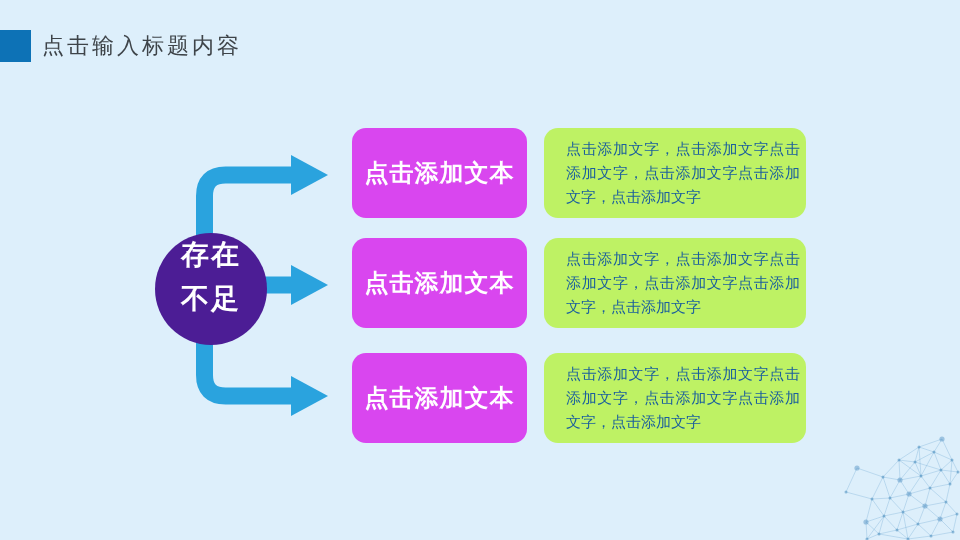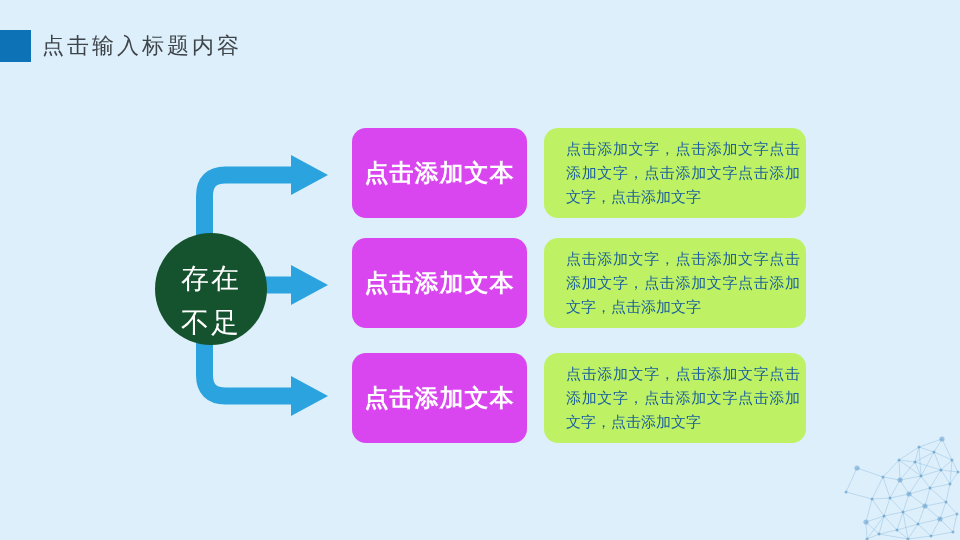--- a/index.html
+++ b/index.html
@@ -33,24 +33,24 @@
   
   .arrows-svg { position: absolute; left: 0; top: 0; pointer-events: none; }
   .arrow-shaft { stroke: #2aa3de; stroke-width: 17; fill: none; }
   .arrow-head  { fill: #2aa3de; }
 
   
   .topic-circle {
     position: absolute; left: 155px; top: 233px;
     width: 112px; height: 112px;
     border-radius: 50%;
-    background: #14532d;
+    background: #4c1d95;
     display: flex; flex-direction: column;
-    align-items: center; justify-content: flex-end;
-    color: #ffffff; font-weight: normal;
+    align-items: center; justify-content: flex-start;
+    color: #ffffff; font-weight: bold;
     font-size: 28px; line-height: 44px;
     letter-spacing: 2px;
     text-align: center;
   }
 
   
   .row { position: absolute; left: 332px; width: 474px; height: 90px; }
   .row-1 { top: 128px; }
   .row-2 { top: 238px; }
   .row-3 { top: 353px; }

